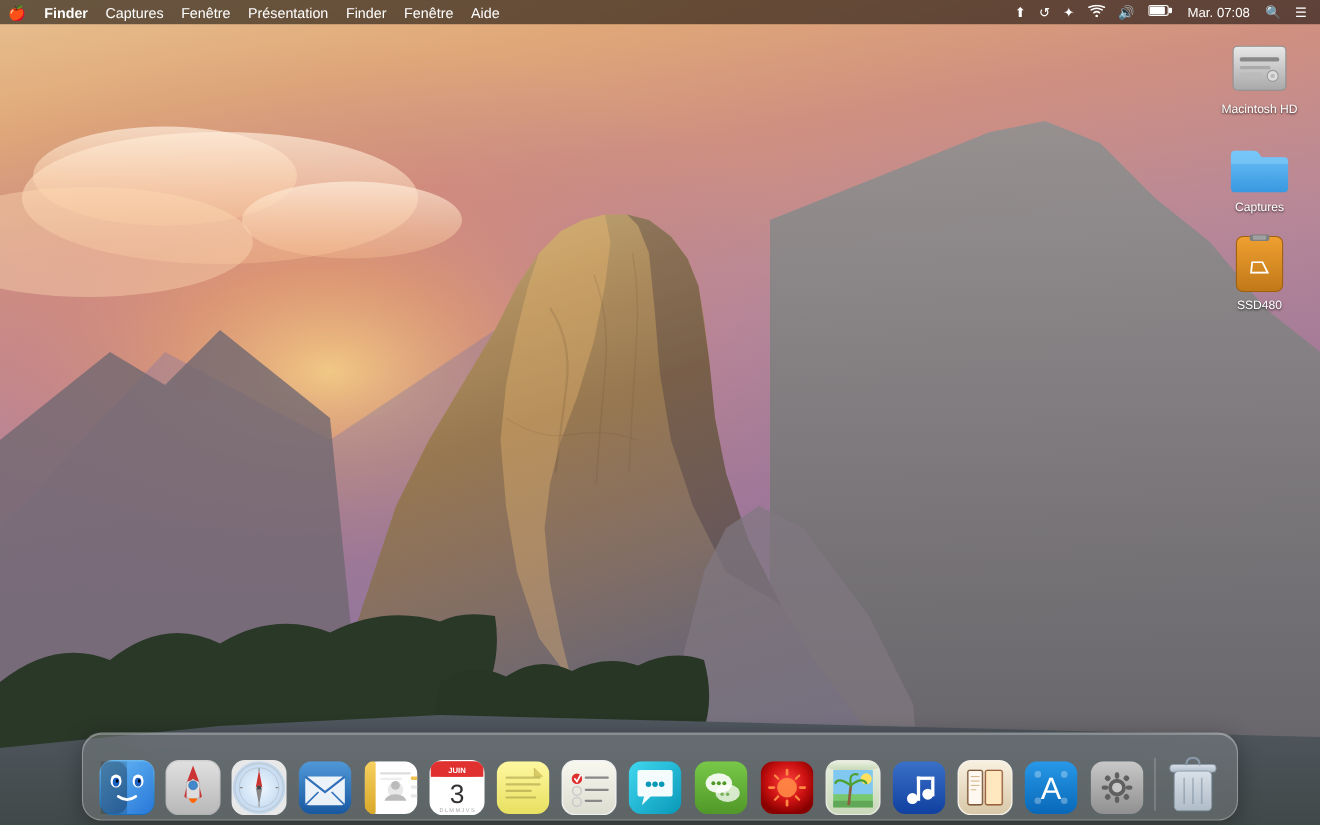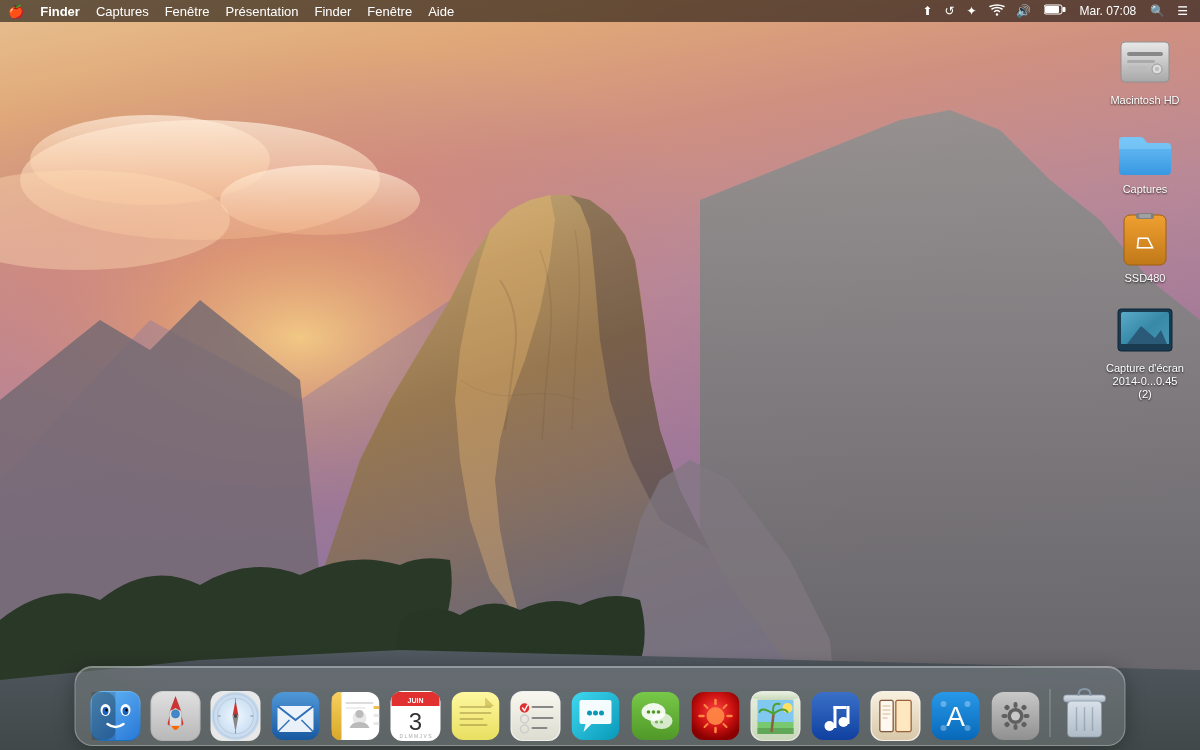--- a/index.html
+++ b/index.html
@@ -365,39 +365,20 @@
 
           <text x="25" y="35" text-anchor="middle" fill="white" font-size="22" font-weight="bold">⏢</text>
 
           <rect x="16" y="0" width="18" height="6" rx="2" fill="#808080"></rect>
           <rect x="19" y="1" width="12" height="4" rx="1" fill="#a0a0a0"></rect>
         </svg>
       </div>
       <div class="icon-label">SSD480</div>
     </div>
 
-    <div class="desktop-icon">
-      <div class="icon-image">
-        <svg width="56" height="44" viewBox="0 0 56 44">
-          <defs>
-            <linearGradient id="ssGrad" x1="0" y1="0" x2="1" y2="1">
-              <stop offset="0%" stop-color="#5aaac8"></stop>
-              <stop offset="50%" stop-color="#3888a8"></stop>
-              <stop offset="100%" stop-color="#4898b8"></stop>
-            </linearGradient>
-          </defs>
-          <rect x="1" y="1" width="54" height="42" rx="3" ry="3" fill="#1a3a50" stroke="#0a2838" stroke-width="1"></rect>
-          <rect x="4" y="4" width="48" height="36" rx="2" ry="2" fill="url(#ssGrad)"></rect>
-
-          <polygon points="10,36 24,18 38,30 44,22 50,36" fill="#2a5a78"></polygon>
-          <rect x="4" y="36" width="48" height="4" fill="#1a3a50"></rect>
-        </svg>
-      </div>
-      <div class="icon-label">Capture d'écran 2014-0...0.45 (2)</div>
-    </div>
 
   </div>
 
   <div id="dock">
 
     <div class="dock-item">
       <div class="dock-icon finder-dock">
         <svg width="48" height="48" viewBox="0 0 48 48">
           <rect width="48" height="48" rx="10" fill="url(#finderGrad)"></rect>
           <defs>

